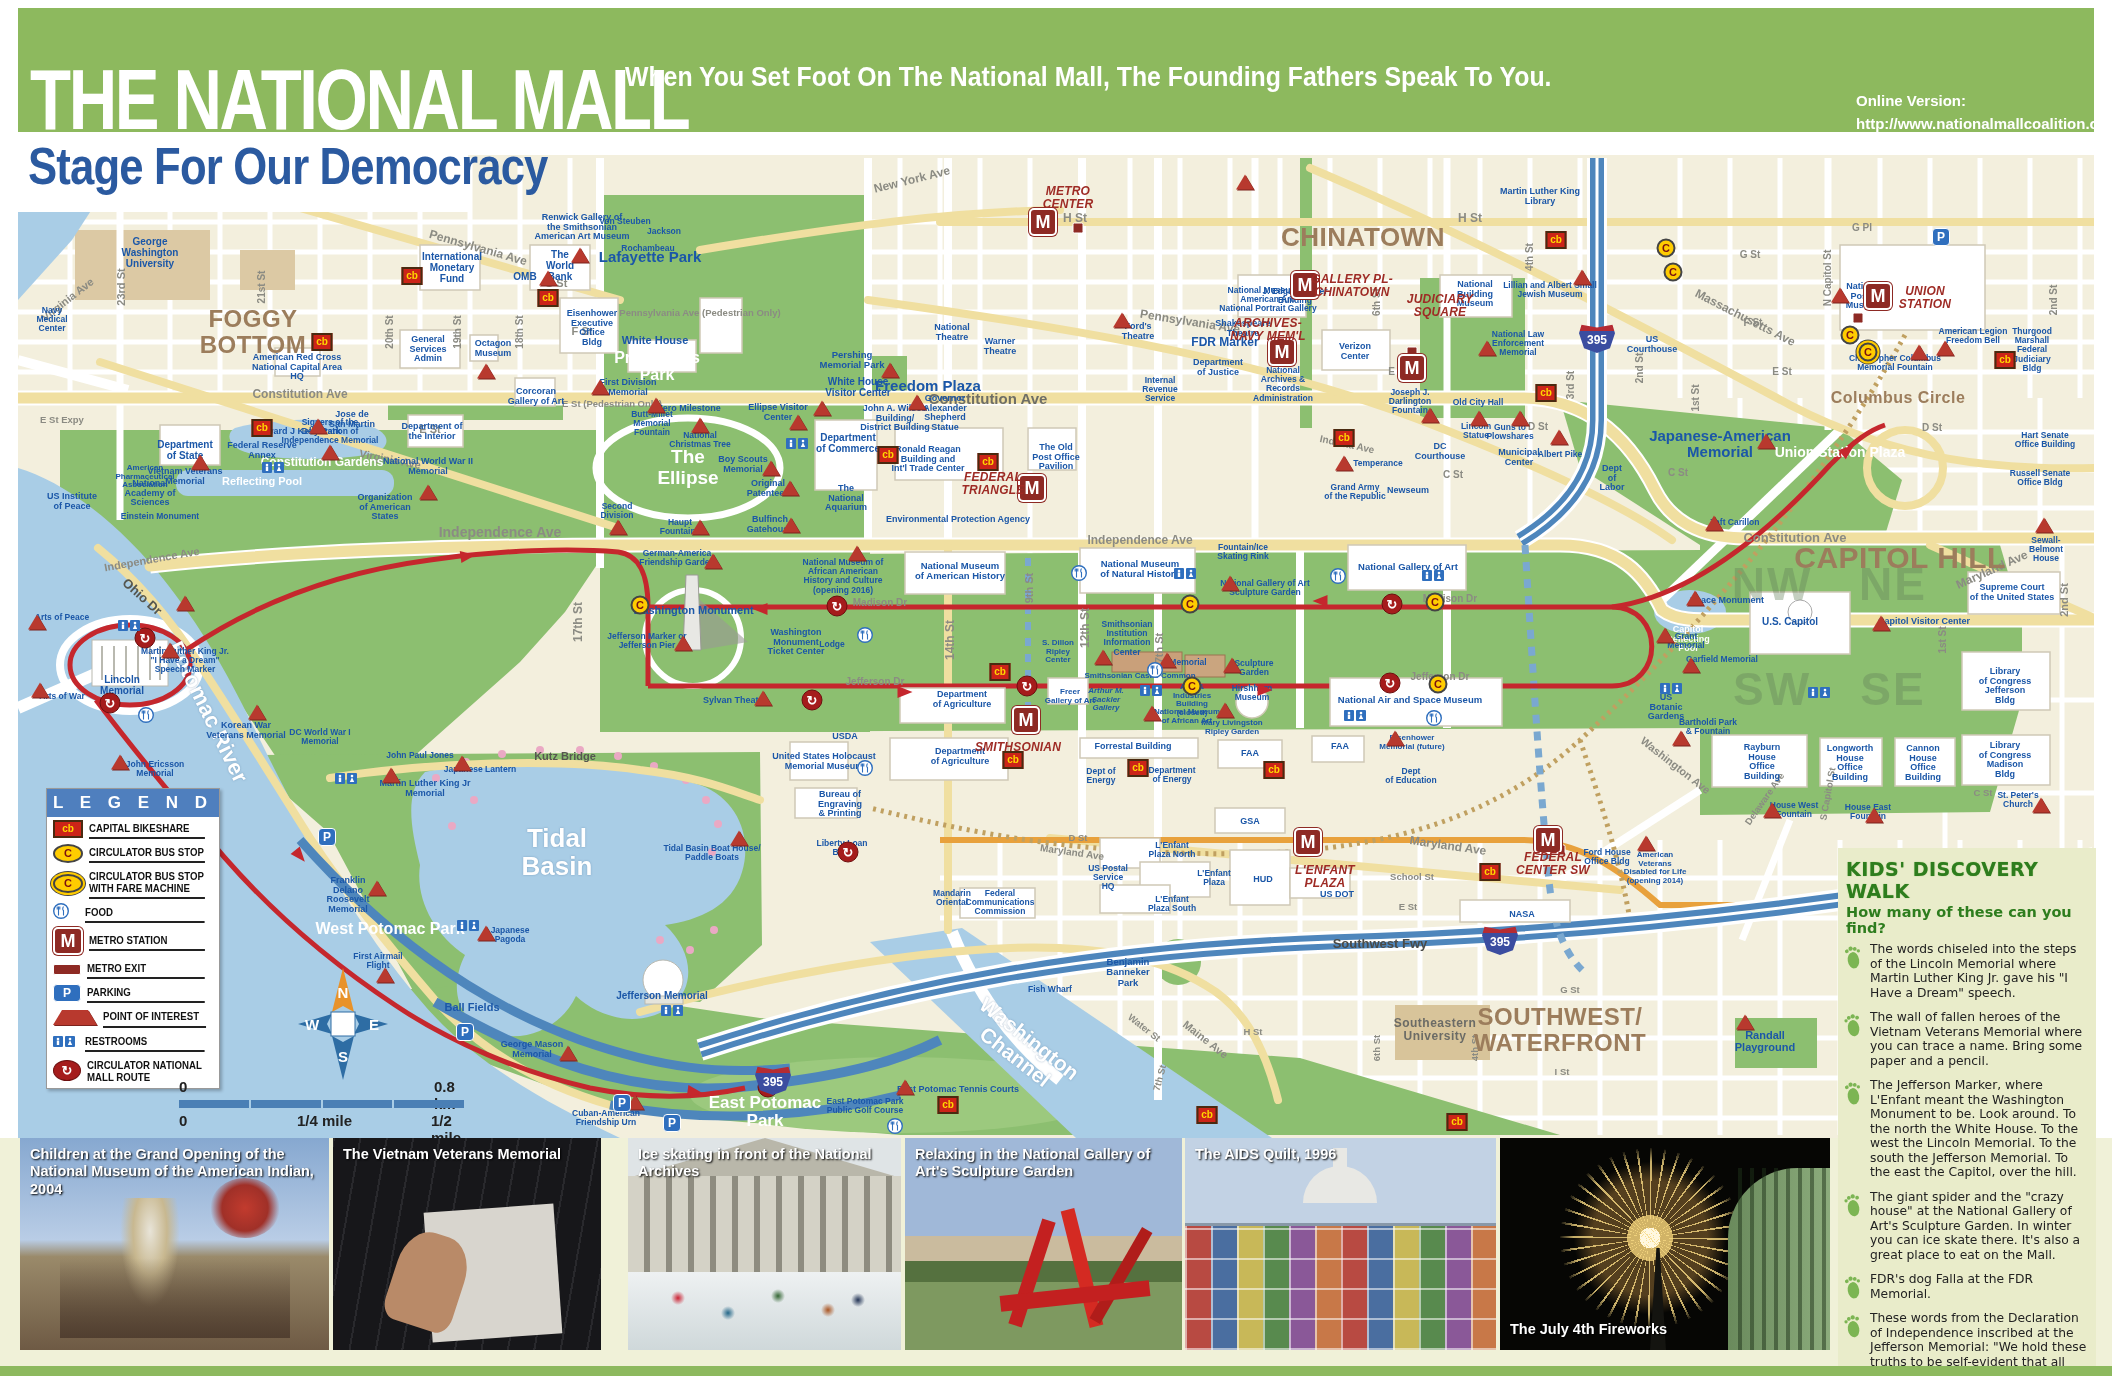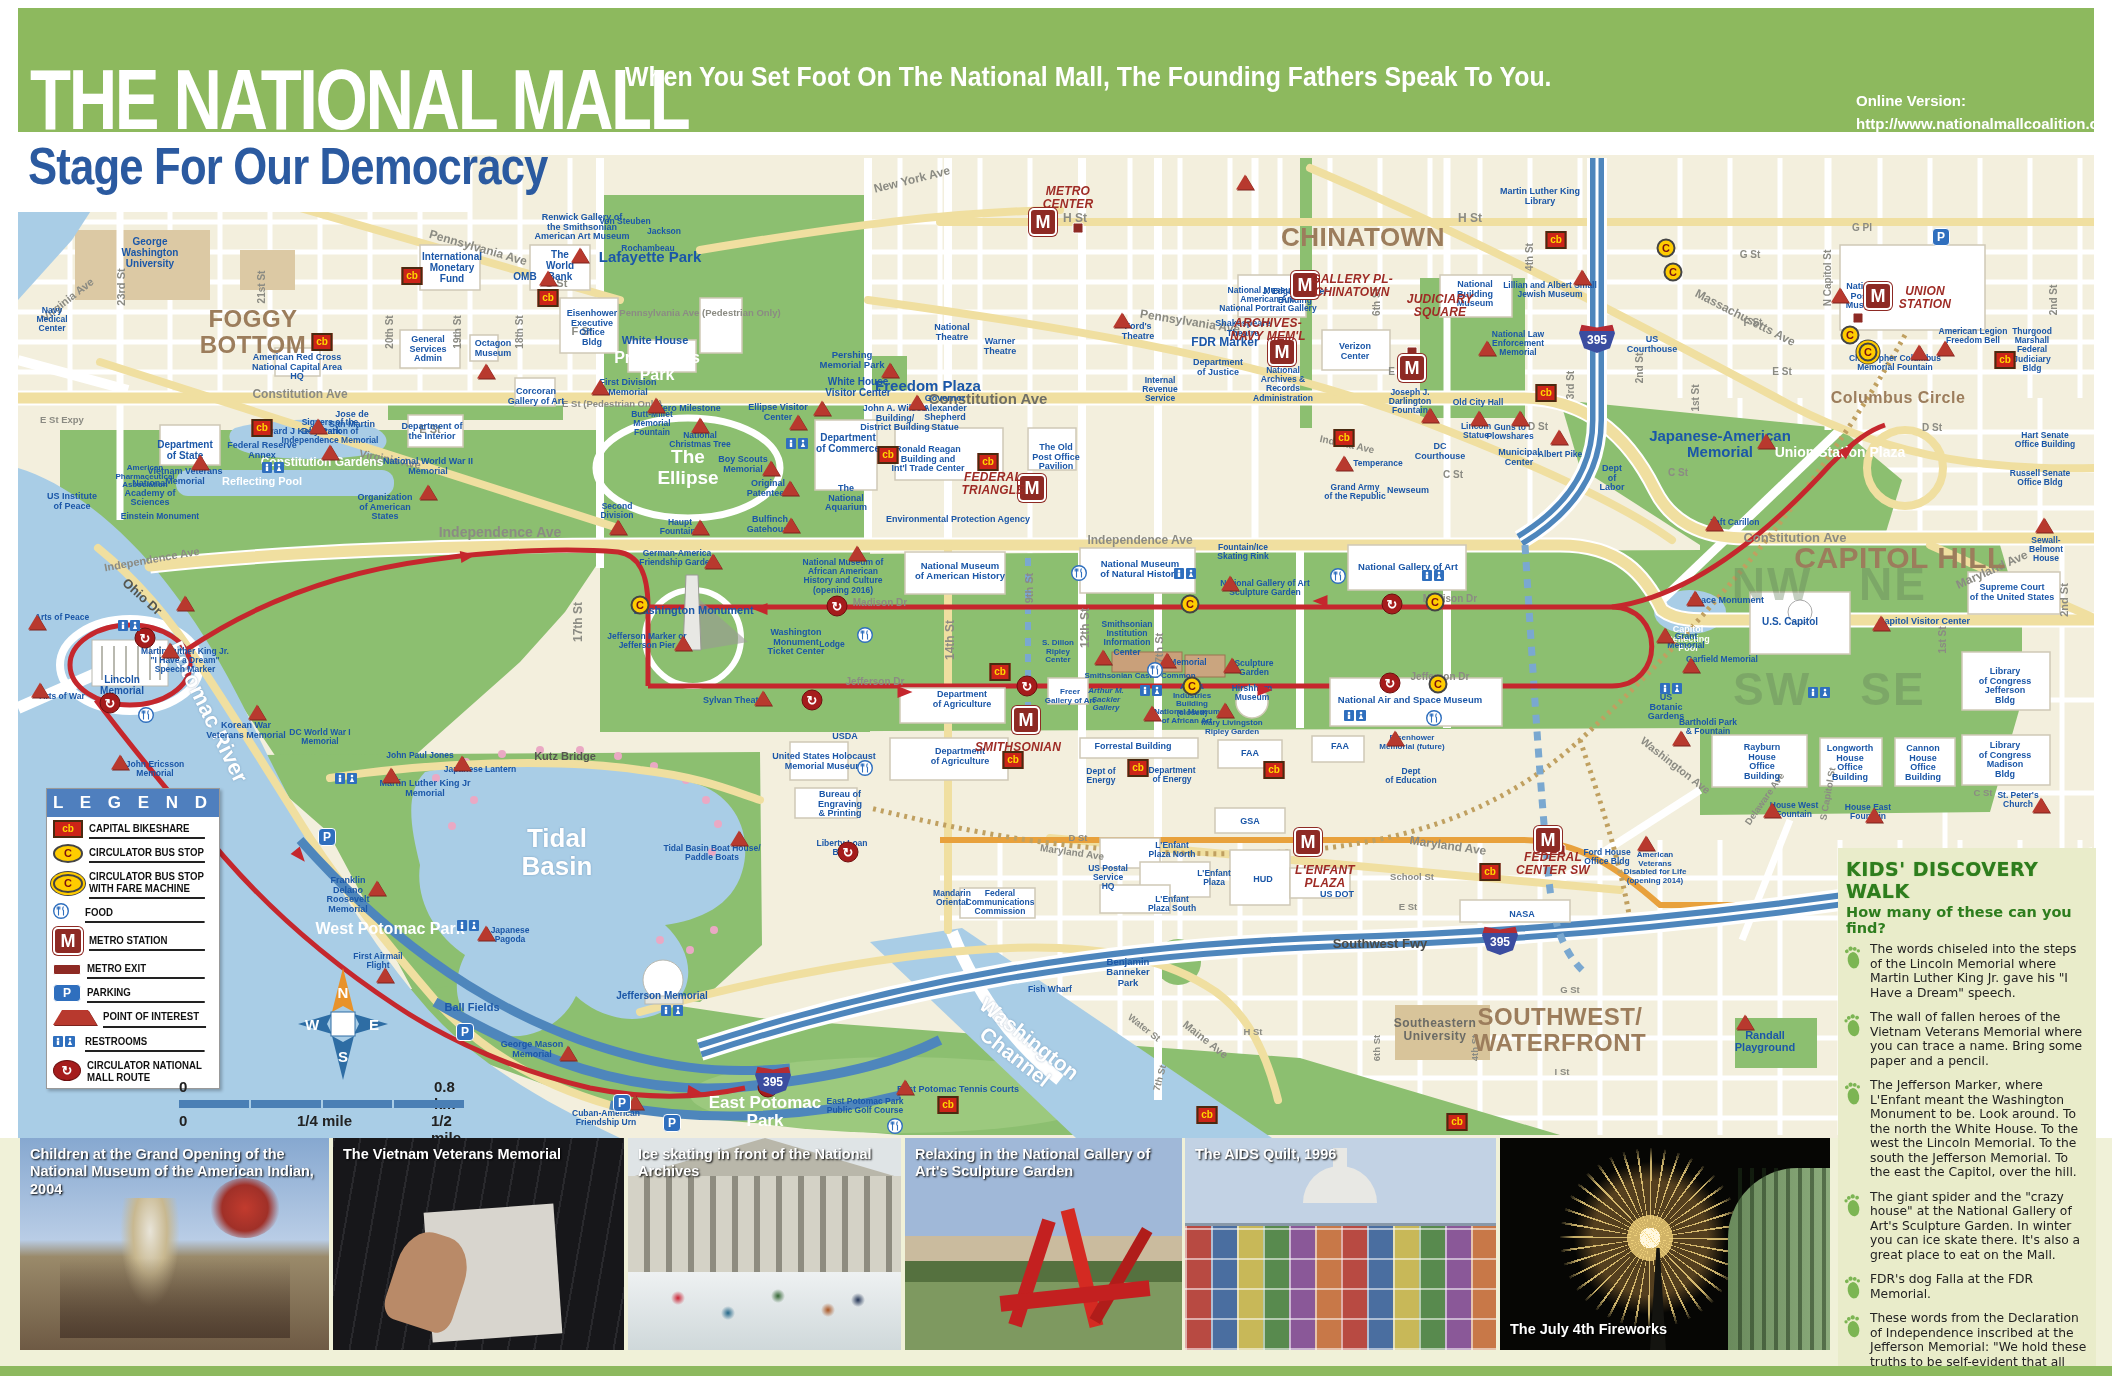--- a/index.html
+++ b/index.html
@@ -89,21 +89,21 @@
   .ph{position:absolute;top:1138px;height:212px;margin:0;overflow:hidden;background:#222;}
   .cap{position:absolute;left:10px;top:8px;right:8px;color:#fff;font-size:14.5px;font-weight:bold;
        line-height:1.2;text-shadow:1px 1px 2px #000;z-index:5;}
   .ph .d{position:absolute;}
   
   .ph1{left:20px;width:309px;background:linear-gradient(180deg,#86a8d0 0%,#b9cde6 48%,#9a8a6a 56%,#6e5a44 100%);}
   .ph1 .f1{left:100px;top:60px;width:60px;height:110px;background:radial-gradient(ellipse at 50% 30%,#e8e4d8 0%,#c8b890 40%,transparent 70%);}
   .ph1 .f2{left:190px;top:40px;width:70px;height:60px;background:radial-gradient(circle,#c23b2e 0%,#a03028 50%,transparent 75%);border-radius:50%;}
   .ph1 .f3{left:40px;top:120px;width:230px;height:80px;background:linear-gradient(180deg,transparent,#513f30);}
   
-  .ph2{left:333px;width:291px;background:#17171a;}
+  .ph2{left:333px;width:268px;background:#17171a;}
   .ph2 .f1{left:0;top:0;right:0;bottom:0;background:repeating-linear-gradient(100deg,rgba(220,220,230,.09) 0 2px,transparent 2px 26px);}
   .ph2 .f2{left:95px;top:70px;width:130px;height:130px;background:#d8d5ce;transform:rotate(-4deg);}
   .ph2 .f3{left:60px;top:95px;width:70px;height:95px;background:#b98a68;border-radius:40% 40% 20% 20%;transform:rotate(18deg);}
   
   .ph3{left:628px;width:273px;background:#dfe4e6;}
   .ph3 .f1{left:0;top:38px;width:273px;height:96px;background:repeating-linear-gradient(90deg,#d4d2c6 0 16px,#8e8c80 16px 22px);}
   .ph3 .f2{left:0;top:0;width:0;height:0;border-left:137px solid transparent;border-right:136px solid transparent;border-bottom:40px solid #b9b7aa;}
   .ph3 .f3{left:0;top:134px;width:273px;height:78px;background:linear-gradient(180deg,#eef1f2,#cfd8da);}
   .ph3 .f4{left:30px;top:150px;width:210px;height:40px;background:radial-gradient(circle 6px at 20px 10px,#c23,transparent 7px),radial-gradient(circle 6px at 70px 25px,#268,transparent 7px),radial-gradient(circle 6px at 120px 8px,#363,transparent 7px),radial-gradient(circle 6px at 170px 22px,#a52,transparent 7px),radial-gradient(circle 6px at 200px 12px,#235,transparent 7px);}
   

